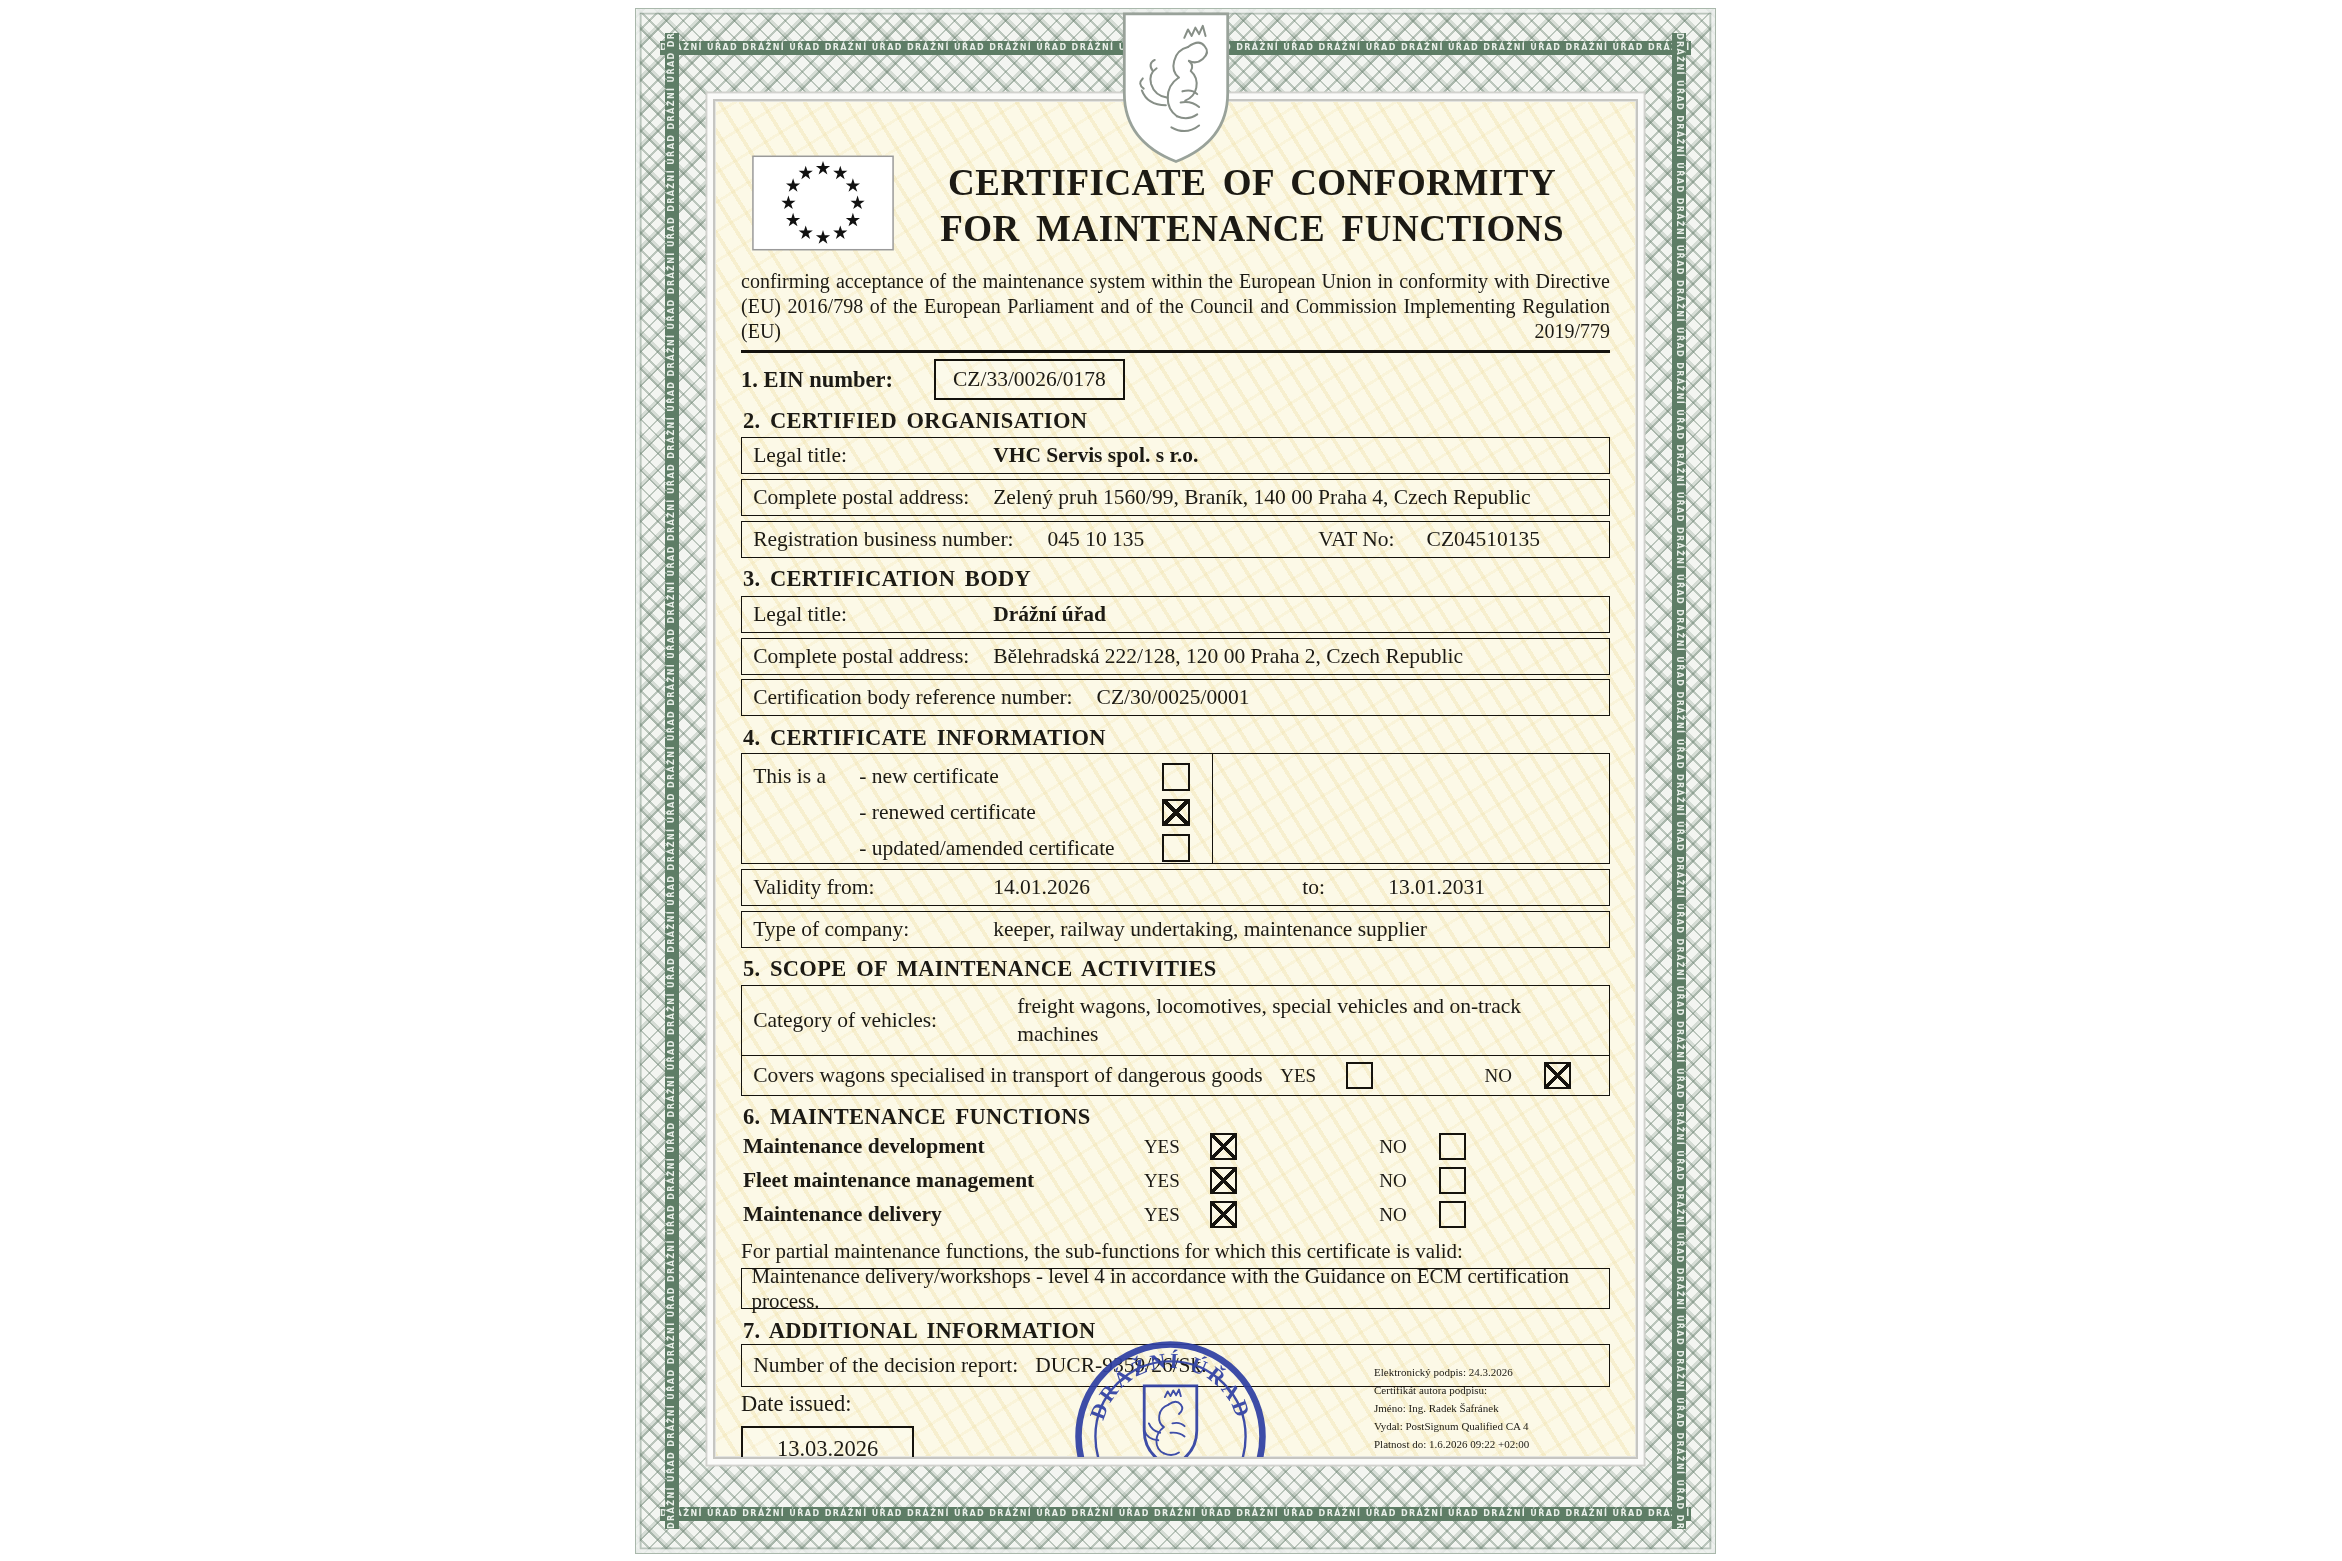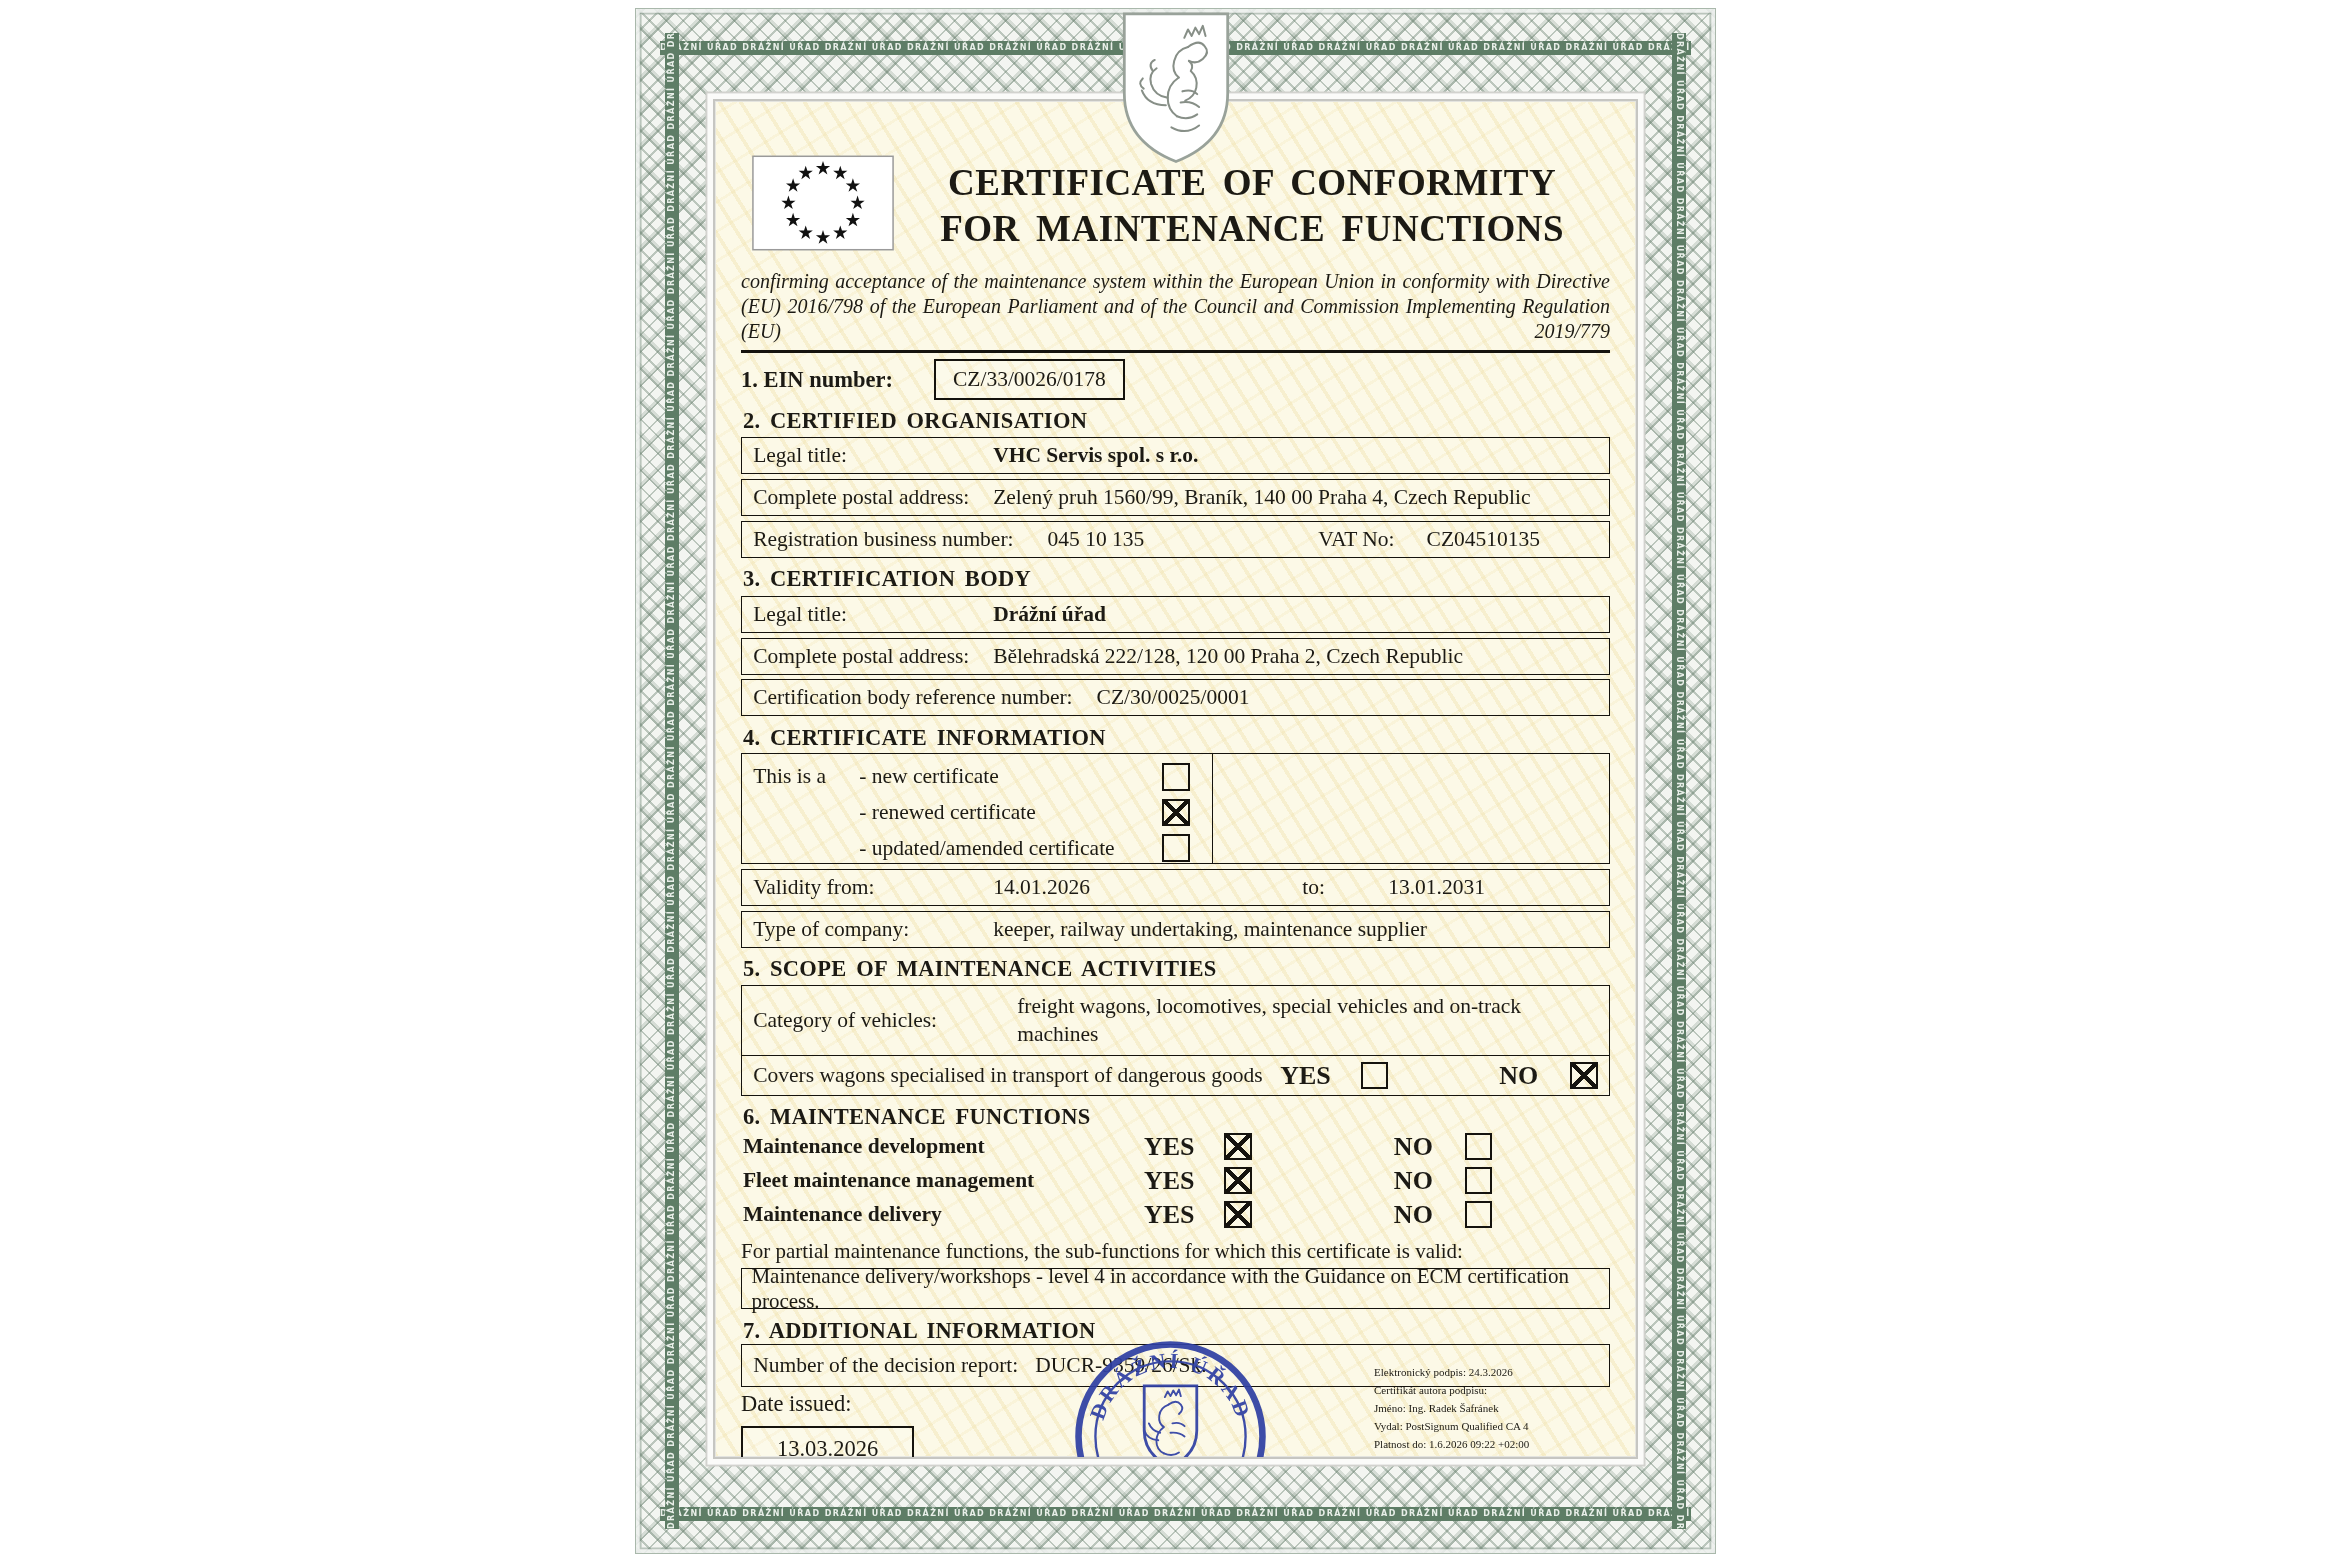--- a/index.html
+++ b/index.html
@@ -28,21 +28,21 @@
            repeating-linear-gradient(-32deg, rgba(240,224,168,.22) 0 2.8px, transparent 2.8px 25px);
          border:2.8px solid #c6c6c2;
          box-shadow:0 0 0 5.6px #fbfbf9, 0 0 0 7.5px #d2d2ce, inset 0 0 0 0.9px #e4e4df;
          padding:0 26px;overflow:hidden;z-index:2;}
   .crest{position:absolute;left:50%;transform:translateX(-50%);top:1.9px;z-index:3;}
   
   .header-row{margin-top:54px;display:flex;align-items:flex-start;}
   .euflag{margin-left:11.2px;flex:none;}
   .title-wrap{flex:1;text-align:center;padding-top:5.6px;}
   .title-line{font-size:37px;font-weight:bold;line-height:46px;letter-spacing:0.5px;word-spacing:6.6px;}
-  .subtitle{margin-top:17px;font-size:20px;line-height:25px;text-align:justify;text-align-last:justify;font-style:italic;}
+  .subtitle{margin-top:17px;font-size:20px;line-height:25px;text-align:justify;text-align-last:justify;}
   .rule{margin-top:5.6px;height:3.7px;background:#15130e;}
   
   .ein-row{margin-top:7px;display:flex;align-items:center;height:39px;}
   .ein-label{font-weight:bold;font-size:22.5px;}
   .val-box{border:2.3px solid #15130e;display:flex;align-items:center;justify-content:center;
            font-size:21.5px;background:rgba(255,255,255,.15);}
   .ein-box{margin-left:41px;width:187px;height:37px;}
   .sec-h{font-weight:bold;font-size:22.5px;letter-spacing:0.3px;word-spacing:3.7px;margin:9.4px 0 0 1.9px;line-height:24px;}
   .row{border:1.9px solid #15130e;display:flex;align-items:center;padding:0 11.2px;margin-top:4.7px;
        min-height:35px;font-size:21.5px;}
@@ -60,21 +60,21 @@
   .opt-line .cb{margin-right:22.5px;}
   .box4-right{flex:1;display:flex;align-items:center;padding:0 0 0 22.5px;}
   .prev-label{width:215px;line-height:26px;}
   .prev-val{margin-left:22.5px;}
   
   .box5{border:1.9px solid #15130e;margin-top:3.7px;font-size:21.5px;}
   .box5 .cat{display:flex;padding:5.6px 11.2px;min-height:58px;align-items:center;}
   .cat-val{margin-left:24px;line-height:28px;}
   .box5 .dg{border-top:1.9px solid #15130e;display:flex;align-items:center;padding:0 11.2px;height:39px;}
   .dg-label{width:527px;flex:none;}
-  .yn{font-size:26px;font-weight:bold;}
+  .yn{font-size:19px;}
   
   .mf-row{display:flex;align-items:center;height:33px;margin-top:0.9px;font-size:21.5px;padding:0 11.2px 0 1.9px;}
   .mf-label{width:401px;flex:none;font-weight:bold;}
   .note{margin-top:8.4px;font-size:21px;}
   .subfn{margin-top:3.7px;height:39px;justify-content:flex-start;font-size:21px;padding:0 9.4px;}
   
   .decision{margin-top:1.9px;height:41px;}
   .bottom-zone{position:relative;height:131px;}
   .date-label{margin-top:3.7px;font-size:22.5px;}
   .date-box{margin-top:8.4px;width:169px;height:43px;font-size:22.5px;}

